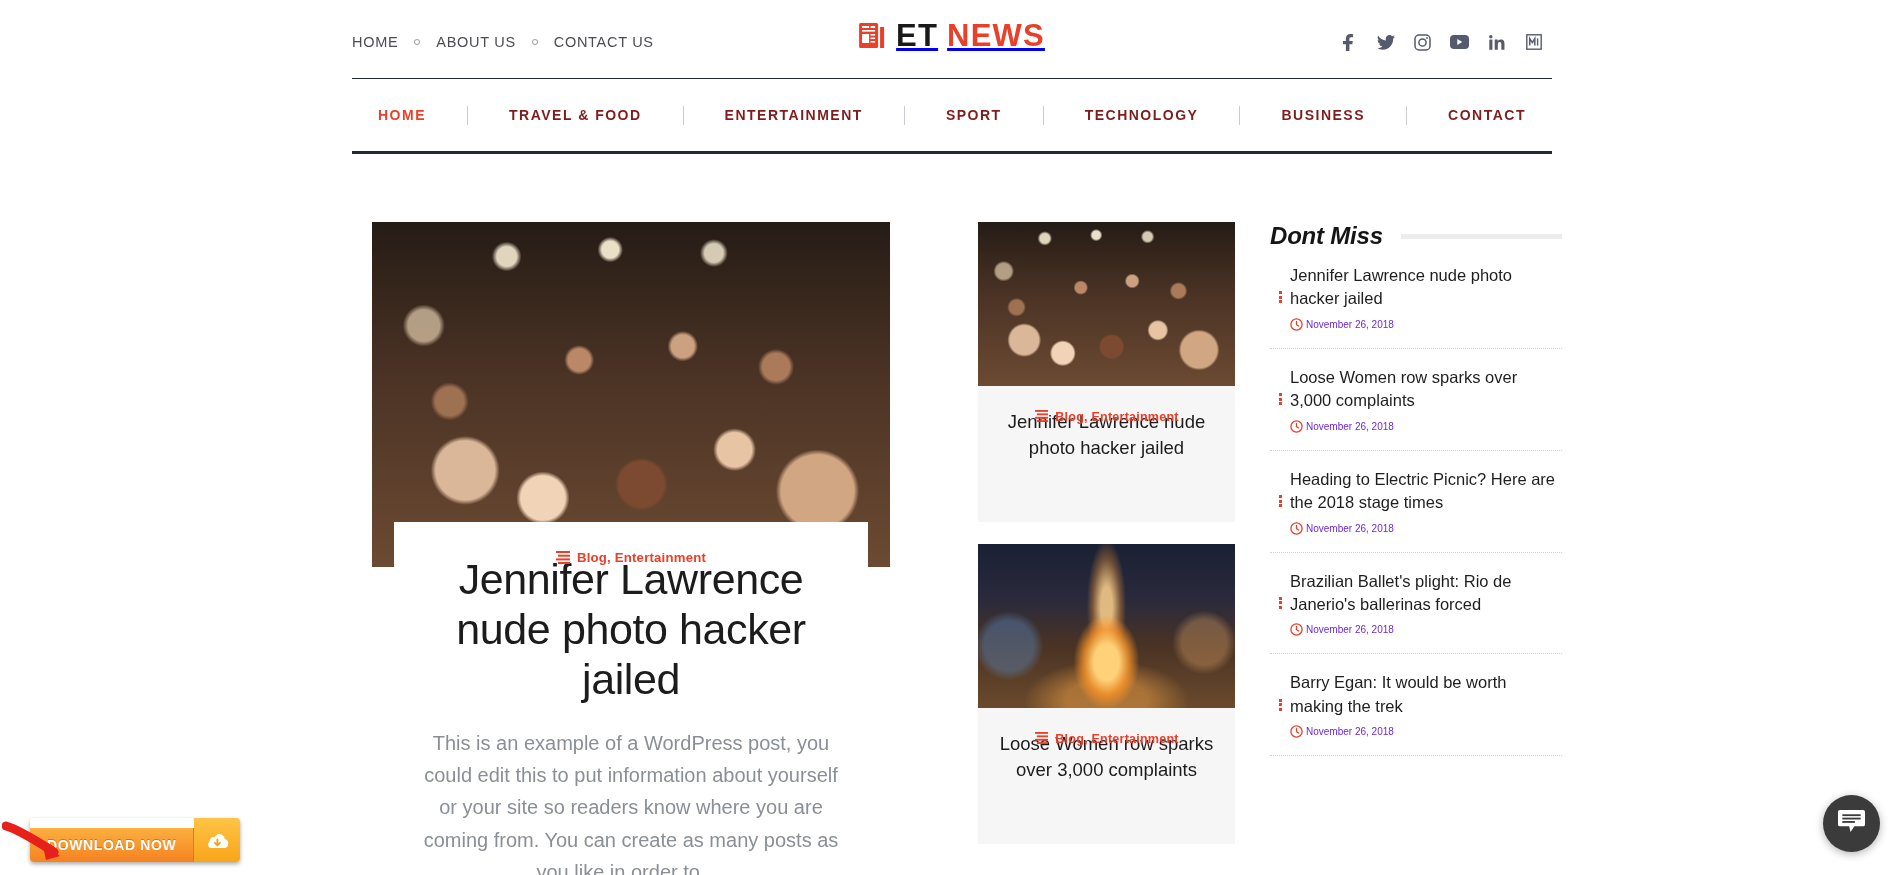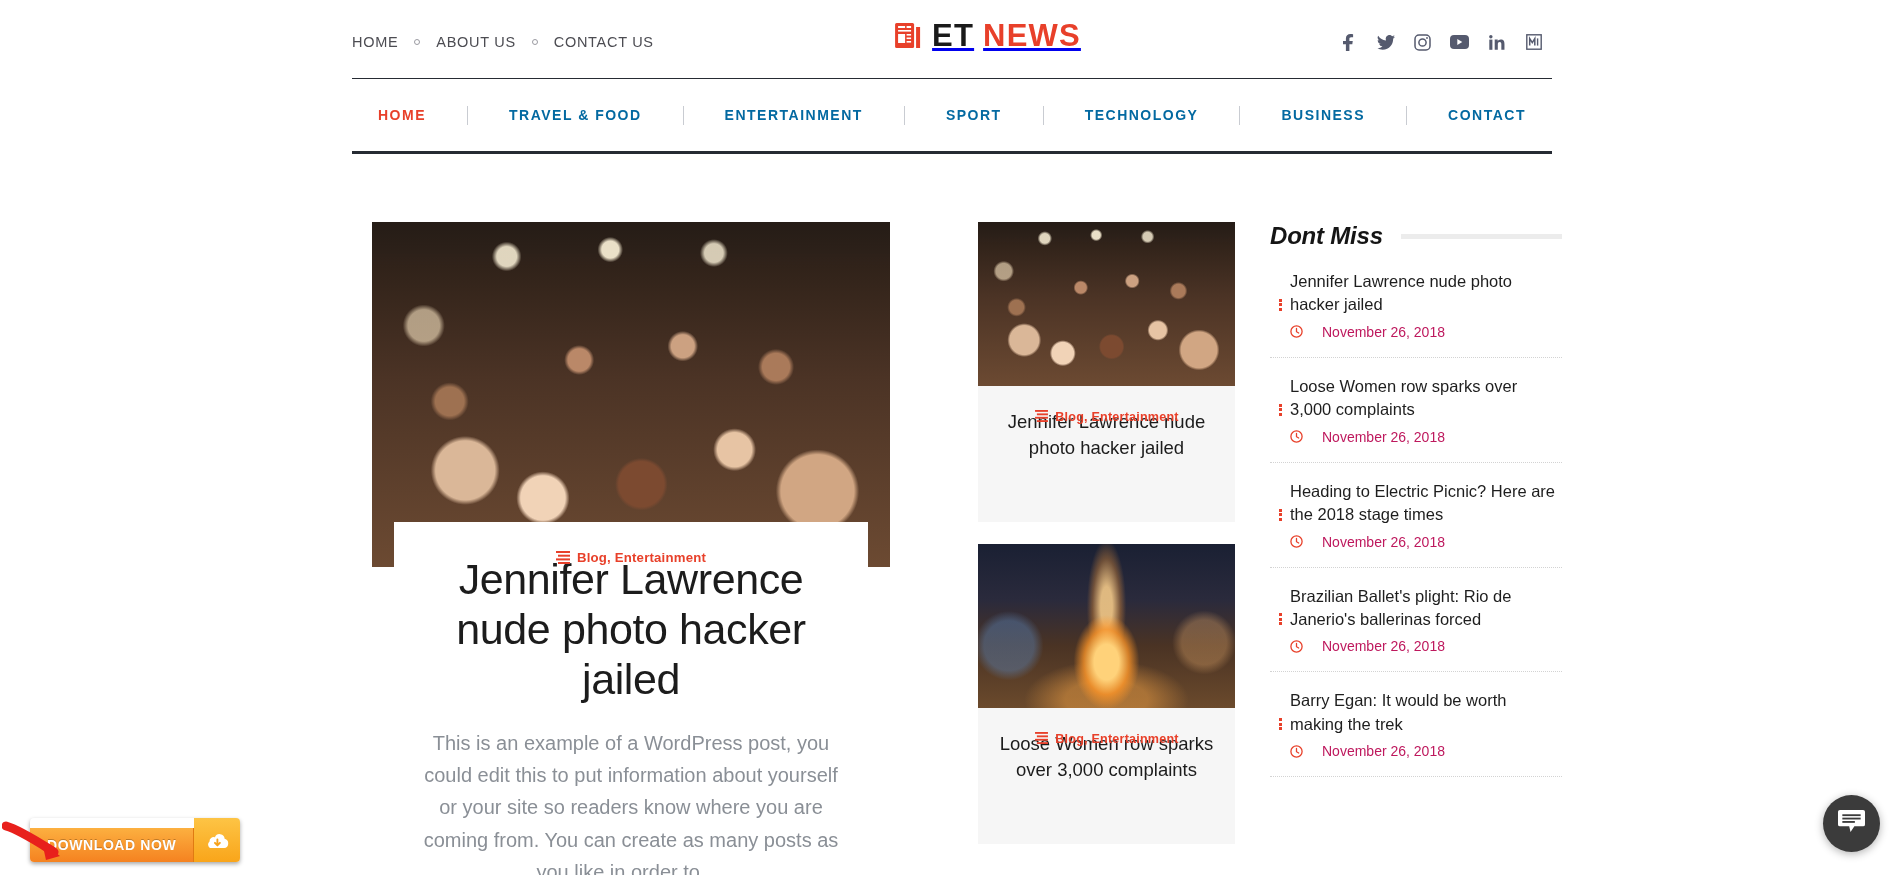--- a/index.html
+++ b/index.html
@@ -24,42 +24,42 @@
     font-size: 14.5px; letter-spacing: 0.7px; color: #4c4c52;
     text-decoration: none; font-weight: 400; white-space: nowrap;
     font-family: "Liberation Sans", sans-serif;
   }
   .top-sep {
     width: 6px; height: 6px; border: 1px solid #9b9ba2; border-radius: 50%;
     margin: 0 16px; background: #fff; flex: none;
   }
 
   
-  .logo-wrap { position:absolute; left:50%; transform:translateX(-50%); display: flex; align-items: center; gap: 11px; top:2px;margin-left:36px;}
+  .logo-wrap { position:absolute; left:50%; transform:translateX(-50%); display: flex; align-items: center; gap: 11px; top:2px;}
   .logo-mark { width: 26px; height: 27px; flex: none; }
   .logo-text { font-size: 31px; font-weight: bold; letter-spacing: 1.2px; line-height: 1;}
   .logo-et { color: #1a1a1a; }
   .logo-news { color: #e8402a; margin-left: 9px;}
 
   .socials { display: flex; align-items: center; gap: 0; }
   .soc {
     width: 37px; height: 30px; display: flex; align-items: center; justify-content: center;
     color: #555a6e; cursor: pointer;
   }
   .soc svg { display:block; }
 
   
   .nav {
     position: absolute; left: 352px; top: 78px; width: 1200px; height: 76px;
     border-top: 1px solid #262b33; border-bottom: 3px solid #262b33;
     display: flex; align-items: center; justify-content: space-between;
     padding: 0 26px;
   }
   .nav-item {
-    font-size: 14px; font-weight: bold; letter-spacing: 1.5px; color: #0369a1;
+    font-size: 14px; font-weight: bold; letter-spacing: 1.5px; color: #7f1d1d;
     text-decoration: none; white-space: nowrap; cursor: pointer;
   }
   .nav-item.active { color: #e8402a; }
   .nav-div { width: 1px; height: 19px; background: #c9ccd2; flex: none; }
 
   
   .content { position: absolute; left: 372px; top: 222px; width: 1190px; }
 
   
   .feature { position: absolute; left: 0; top: 0; width: 518px; }
@@ -93,36 +93,36 @@
   .mcard-body { padding: 22px 18px 34px; text-align: center; height: 136px; }
   .mcard .cat-row { font-size: 12.6px; }
   .mcard-title {
     font-size: 18.5px; line-height: 1.42; color: #1c1c1c; font-weight: 400;
     margin-top: -17px; position: relative; z-index: 2;
   }
   .mcard + .mcard { margin-top: 22px; }
 
   
   .sidebar { position: absolute; left: 898px; top: 0; width: 292px; }
-  .side-head { display: flex; align-items: center; gap: 18px; margin-bottom: 20px;}
+  .side-head { display: flex; align-items: center; gap: 18px; margin-bottom: 14px;}
   .side-title {
     font-size: 24px; font-style: italic; font-weight: bold; color: #151515;
     letter-spacing: -0.2px; white-space: nowrap;
   }
   .side-rule { flex: 1; height: 5px; background: #ececec; }
   .side-item { display: flex; gap: 0; padding: 0 0 17px 0; border-bottom: 1px dotted #d3d3d3; margin-bottom: 17px; position: relative; }
   .side-item:last-child { border-bottom: 1px dotted #d3d3d3; margin-top: 8px; }
   .dots { width: 20px; flex: none; display: flex; align-items: center; justify-content: center; }
   .dots i { display:block; width: 3px; height: 3px; background: #e8402a; margin: 1.5px 0;}
   .side-body { flex: 1; }
   .side-link {
     display: block; font-size: 16.5px; line-height: 1.42; color: #1e1e1e;
     text-decoration: none; cursor: pointer;
   }
-  .side-date { margin-top: 7px; display: flex; align-items: center; gap: 19px; font-size: 14px; color: #be185d;}
+  .side-date { margin-top: 7px; display: flex; align-items: center; gap: 3px; font-size: 10px; color: #6d28d9;}
   .clock { width: 13px; height: 13px; flex:none;}
 
   
   .dl-wrap { position: absolute; left: 30px; top: 818px; display: flex; align-items: center; }
   .dl-arrow { position: absolute; left: -28px; top: 2px; width: 70px; height: 48px; }
   .dl-btn {
     display: flex; align-items: stretch; height: 44px; border-radius: 4px; overflow: hidden;
     box-shadow: 0 2px 4px rgba(0,0,0,.35); cursor: pointer;
   }
   .dl-label {

